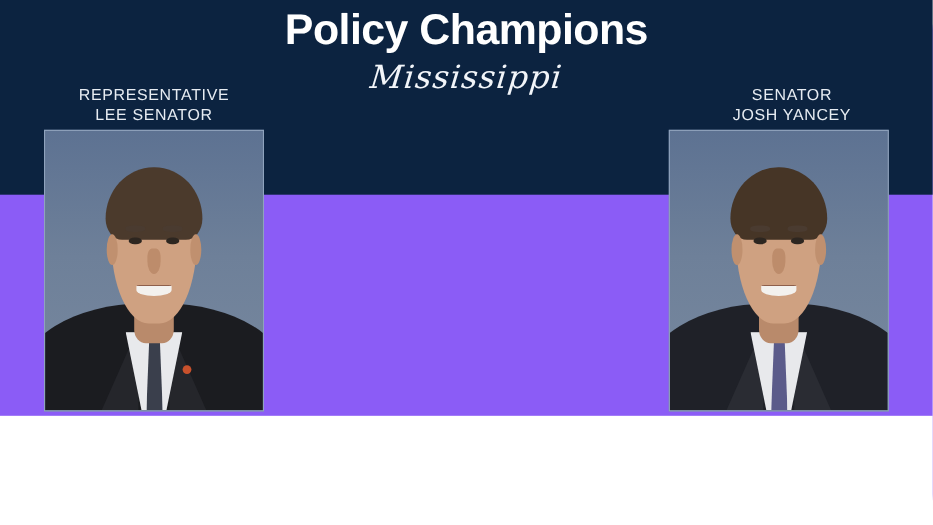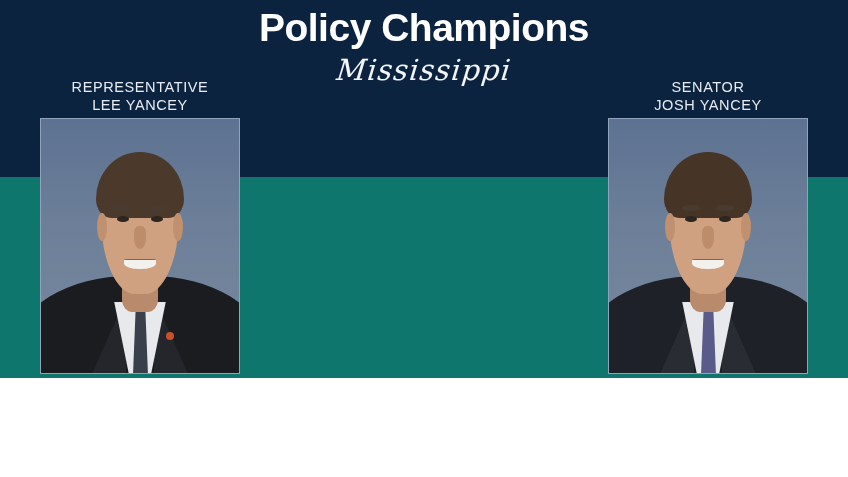--- a/index.html
+++ b/index.html
@@ -6,21 +6,21 @@
   html, body {
     width:848px; height:477px;
     background:#ffffff;
     font-family:"Liberation Sans", sans-serif;
     overflow:hidden;
   }
 
   #stage {
     position:relative;
     width:848px; height:477px;
-    background:#0f766e;
+    background:#8b5cf6;
     border-radius:28px;
   }
 
   
   .navy-band {
     position:absolute; left:0; top:0;
     width:848px; height:177px;
     background:#0c2340;
   }
 
@@ -174,21 +174,21 @@
 
   <div class="navy-band"></div>
 
   <div class="title">Policy Champions</div>
   <div class="subtitle">Mississippi</div>
 
   <div class="person" style="left:40px; top:78px; width:200px; height:296px;">
 
     <div class="person-label" style="left:0; top:0;">
       <span class="ln">REPRESENTATIVE</span>
-      <span class="ln">LEE YANCEY</span>
+      <span class="ln">LEE SENATOR</span>
     </div>
 
     <div class="frame" style="left:0; top:40px; width:200px; height:256px;">
       <div class="portrait">
         <div class="p-suit"></div>
         <div class="p-lapel-l"></div>
         <div class="p-lapel-r"></div>
         <div class="p-shirt"></div>
         <div class="p-tie" style="background:#3a3f4c;"></div>
         <div class="p-neck"></div>
@@ -202,21 +202,21 @@
         <div class="p-eye-r"></div>
         <div class="p-nose"></div>
         <div class="p-mouth"></div>
         <div class="p-pin"></div>
       </div>
     </div>
   </div>
 
   <div class="person" style="left:608px; top:78px; width:200px; height:296px;">
 
-    <div class="person-label" style="left:0; top:0;">
+    <div class="person-label" style="left:12px; top:0;">
       <span class="ln">SENATOR</span>
       <span class="ln">JOSH YANCEY</span>
     </div>
 
     <div class="frame" style="left:0; top:40px; width:200px; height:256px;">
       <div class="portrait">
         <div class="p-suit" style="background:#1f2128;"></div>
         <div class="p-lapel-l" style="background:#2a2c33;"></div>
         <div class="p-lapel-r" style="background:#2a2c33;"></div>
         <div class="p-shirt"></div>

